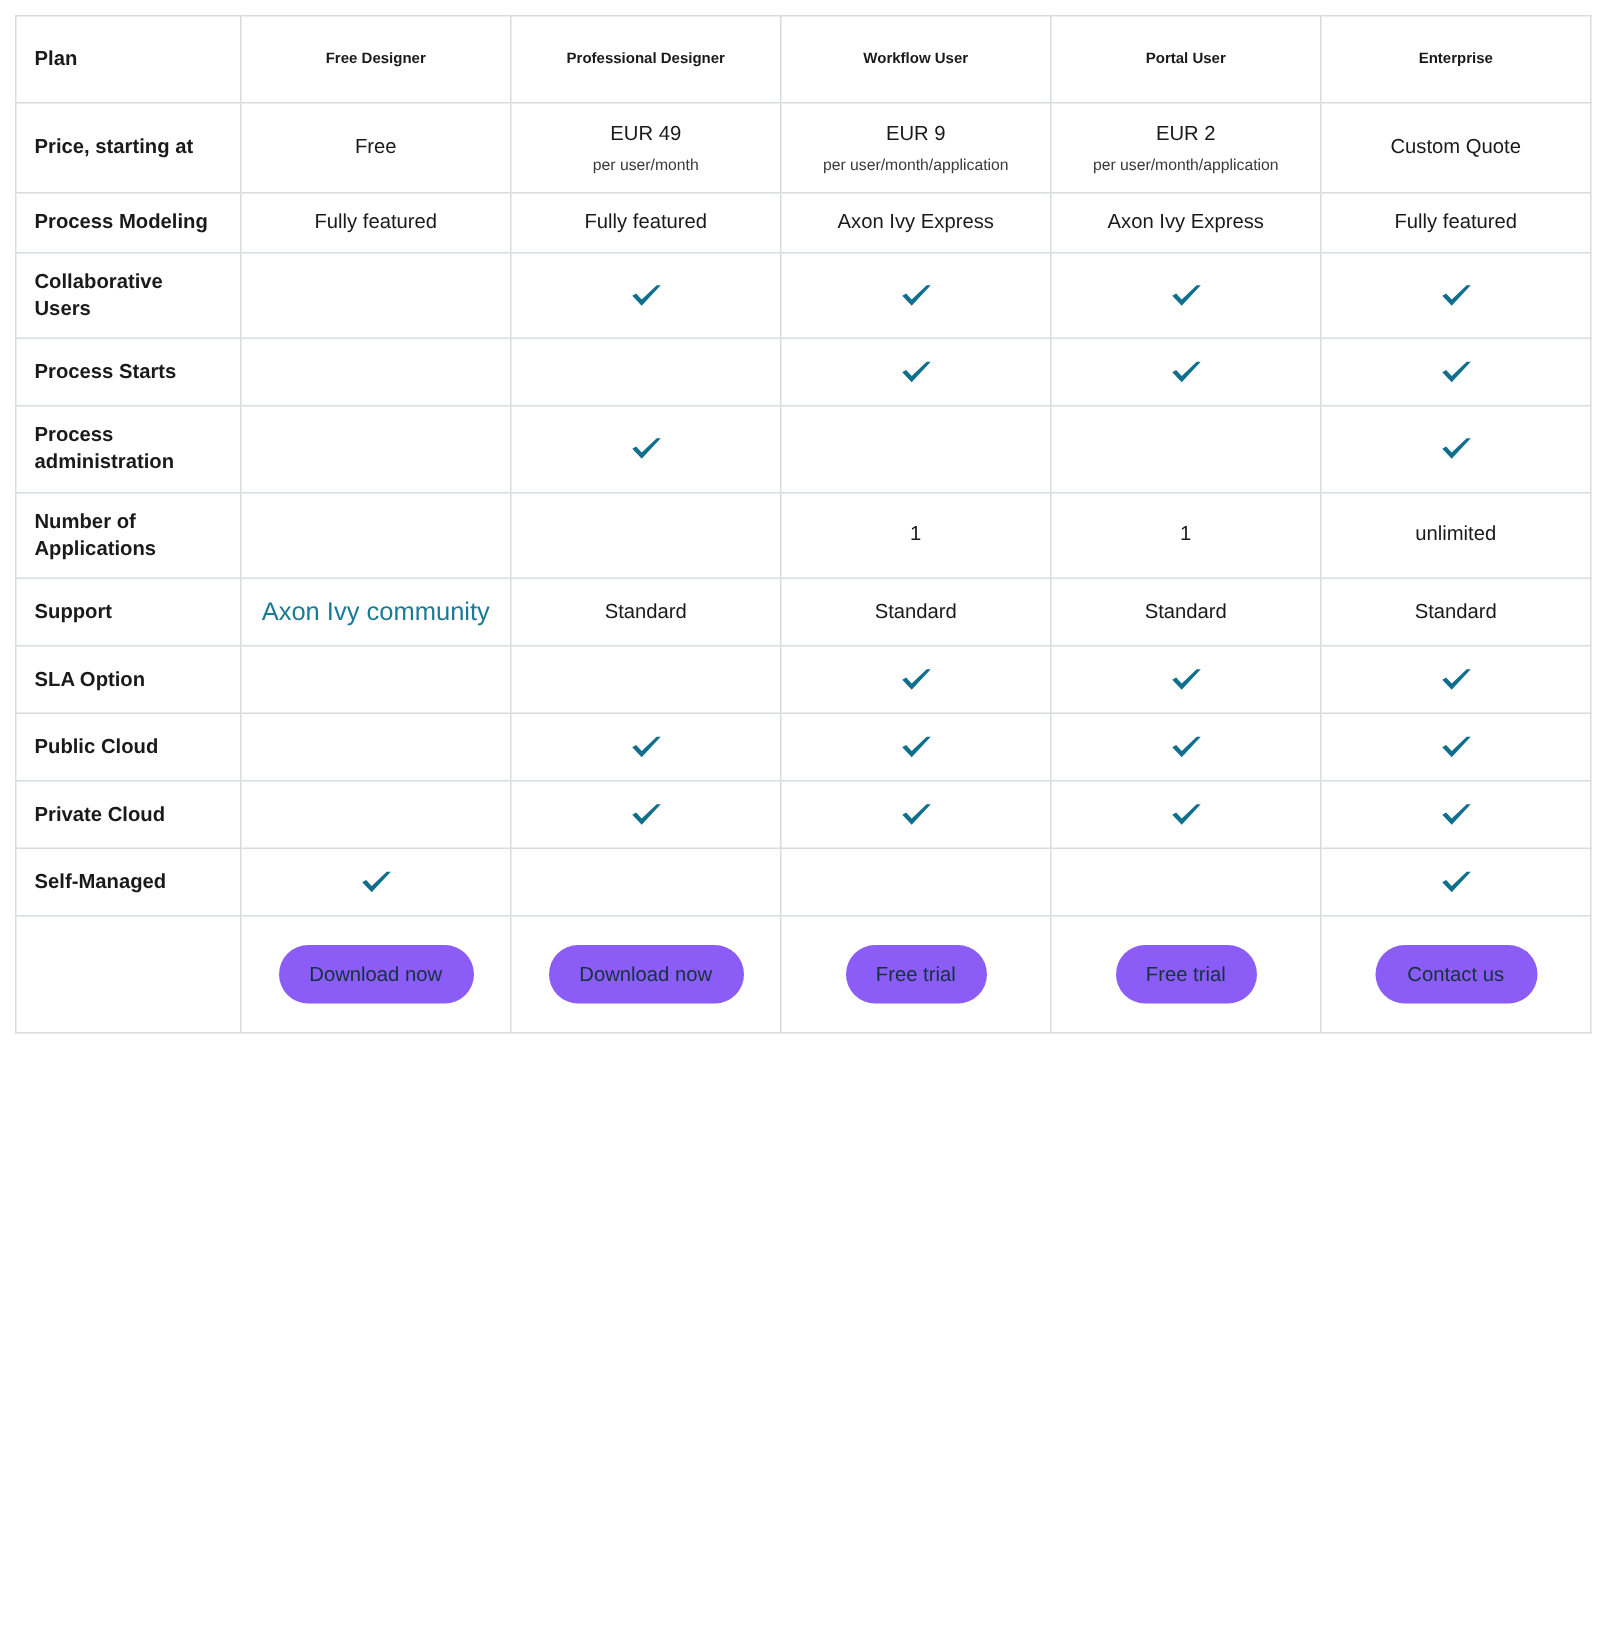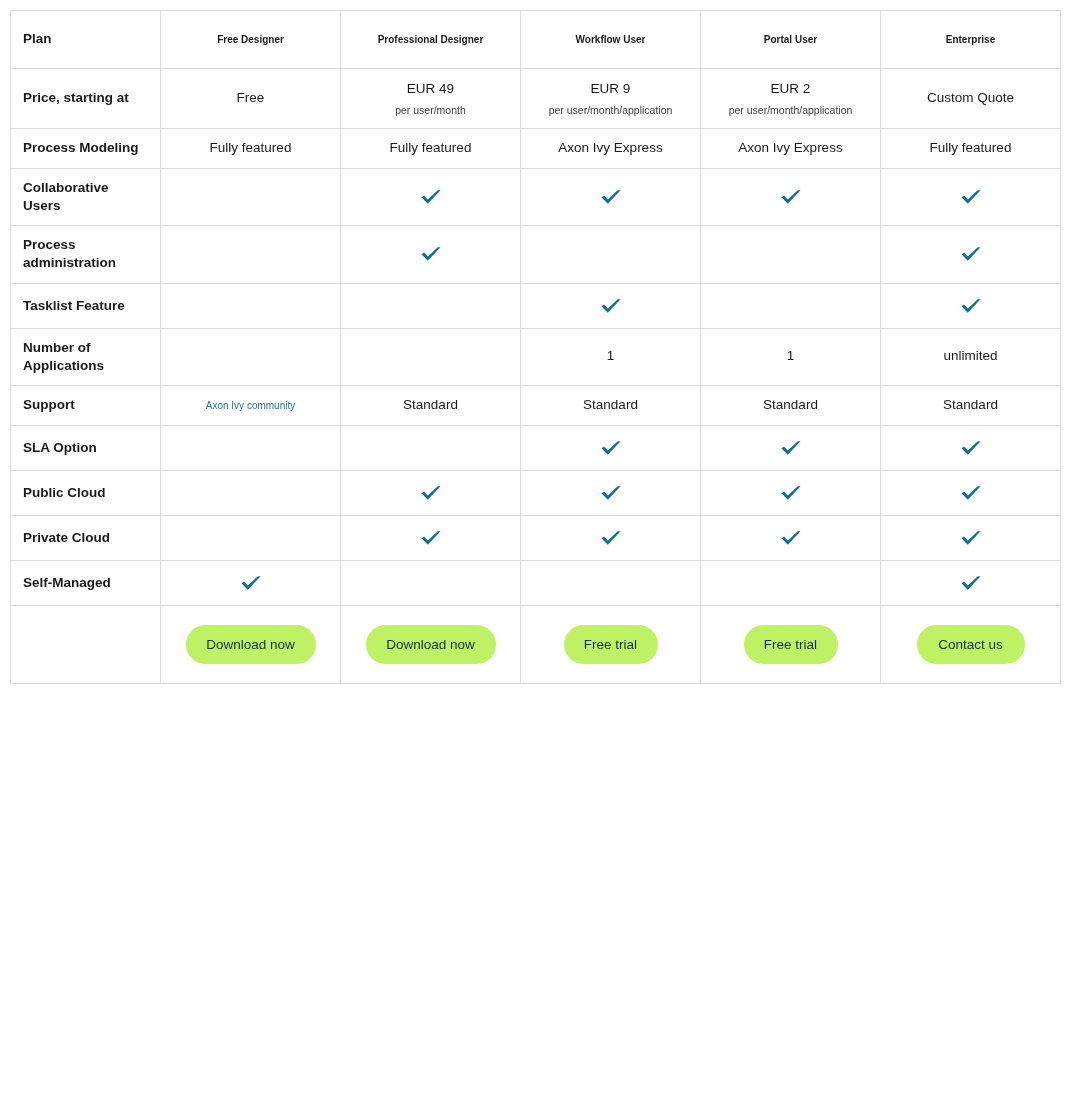--- a/index.html
+++ b/index.html
@@ -62,40 +62,40 @@
     line-height: 1.5;
   }
   .price-sub {
     font-size: 10.5px;
     color: #3a3a3a;
     margin-top: 5px;
     line-height: 1.3;
   }
   .link-text {
     color: #1b7a96;
-    font-size: 10px;
+    font-size: 17px;
     text-decoration: none;
   }
 
   .check {
     display: block;
     margin: 0 auto;
     width: 24px;
     height: 24px;
   }
   .empty-cell { height: 100%; }
 
   
   tr.cta-row td {
     height: 78px;
     padding: 12px;
   }
   .cta-btn {
     display: inline-block;
-    background: #bef264;
+    background: #8b5cf6;
     color: #14323f;
     border: none;
     border-radius: 22px;
     font-family: "Liberation Sans", sans-serif;
     font-size: 13.5px;
     padding: 13px 0;
     cursor: pointer;
     line-height: 1;
     text-align: center;
     white-space: nowrap;
@@ -198,51 +198,51 @@
               </svg></span></td>
           <td class="cell-center"><span><svg class="check" viewBox="0 0 24 24" aria-hidden="true">
                 <path d="M2.5 12.2 L8.8 18.8 L21.5 5.2 L18.8 5.2 L8.8 14.6 L5.1 10.6 Z" fill="#0f6f8c"></path>
               </svg></span></td>
           <td class="cell-center"><span><svg class="check" viewBox="0 0 24 24" aria-hidden="true">
                 <path d="M2.5 12.2 L8.8 18.8 L21.5 5.2 L18.8 5.2 L8.8 14.6 L5.1 10.6 Z" fill="#0f6f8c"></path>
               </svg></span></td>
         </tr>
         <tr>
           <td>
+            <div class="feature-label">Process Starts</div>
+          </td>
+          <td class="cell-center">
+            <div class="empty-cell"></div>
+          </td>
+          <td class="cell-center">
+            <div class="empty-cell"></div>
+          </td>
+          <td class="cell-center"><span><svg class="check" viewBox="0 0 24 24" aria-hidden="true">
+                <path d="M2.5 12.2 L8.8 18.8 L21.5 5.2 L18.8 5.2 L8.8 14.6 L5.1 10.6 Z" fill="#0f6f8c"></path>
+              </svg></span></td>
+          <td class="cell-center"><span><svg class="check" viewBox="0 0 24 24" aria-hidden="true">
+                <path d="M2.5 12.2 L8.8 18.8 L21.5 5.2 L18.8 5.2 L8.8 14.6 L5.1 10.6 Z" fill="#0f6f8c"></path>
+              </svg></span></td>
+          <td class="cell-center"><span><svg class="check" viewBox="0 0 24 24" aria-hidden="true">
+                <path d="M2.5 12.2 L8.8 18.8 L21.5 5.2 L18.8 5.2 L8.8 14.6 L5.1 10.6 Z" fill="#0f6f8c"></path>
+              </svg></span></td>
+        </tr>
+        <tr>
+          <td>
             <div class="feature-label">Process administration</div>
           </td>
           <td class="cell-center">
             <div class="empty-cell"></div>
           </td>
           <td class="cell-center"><span><svg class="check" viewBox="0 0 24 24" aria-hidden="true">
                 <path d="M2.5 12.2 L8.8 18.8 L21.5 5.2 L18.8 5.2 L8.8 14.6 L5.1 10.6 Z" fill="#0f6f8c"></path>
               </svg></span></td>
           <td class="cell-center">
             <div class="empty-cell"></div>
           </td>
-          <td class="cell-center">
-            <div class="empty-cell"></div>
-          </td>
-          <td class="cell-center"><span><svg class="check" viewBox="0 0 24 24" aria-hidden="true">
-                <path d="M2.5 12.2 L8.8 18.8 L21.5 5.2 L18.8 5.2 L8.8 14.6 L5.1 10.6 Z" fill="#0f6f8c"></path>
-              </svg></span></td>
-        </tr>
-        <tr>
-          <td>
-            <div class="feature-label">Tasklist Feature</div>
-          </td>
-          <td class="cell-center">
-            <div class="empty-cell"></div>
-          </td>
-          <td class="cell-center">
-            <div class="empty-cell"></div>
-          </td>
-          <td class="cell-center"><span><svg class="check" viewBox="0 0 24 24" aria-hidden="true">
-                <path d="M2.5 12.2 L8.8 18.8 L21.5 5.2 L18.8 5.2 L8.8 14.6 L5.1 10.6 Z" fill="#0f6f8c"></path>
-              </svg></span></td>
           <td class="cell-center">
             <div class="empty-cell"></div>
           </td>
           <td class="cell-center"><span><svg class="check" viewBox="0 0 24 24" aria-hidden="true">
                 <path d="M2.5 12.2 L8.8 18.8 L21.5 5.2 L18.8 5.2 L8.8 14.6 L5.1 10.6 Z" fill="#0f6f8c"></path>
               </svg></span></td>
         </tr>
         <tr>
           <td>
             <div class="feature-label">Number of Applications</div>

